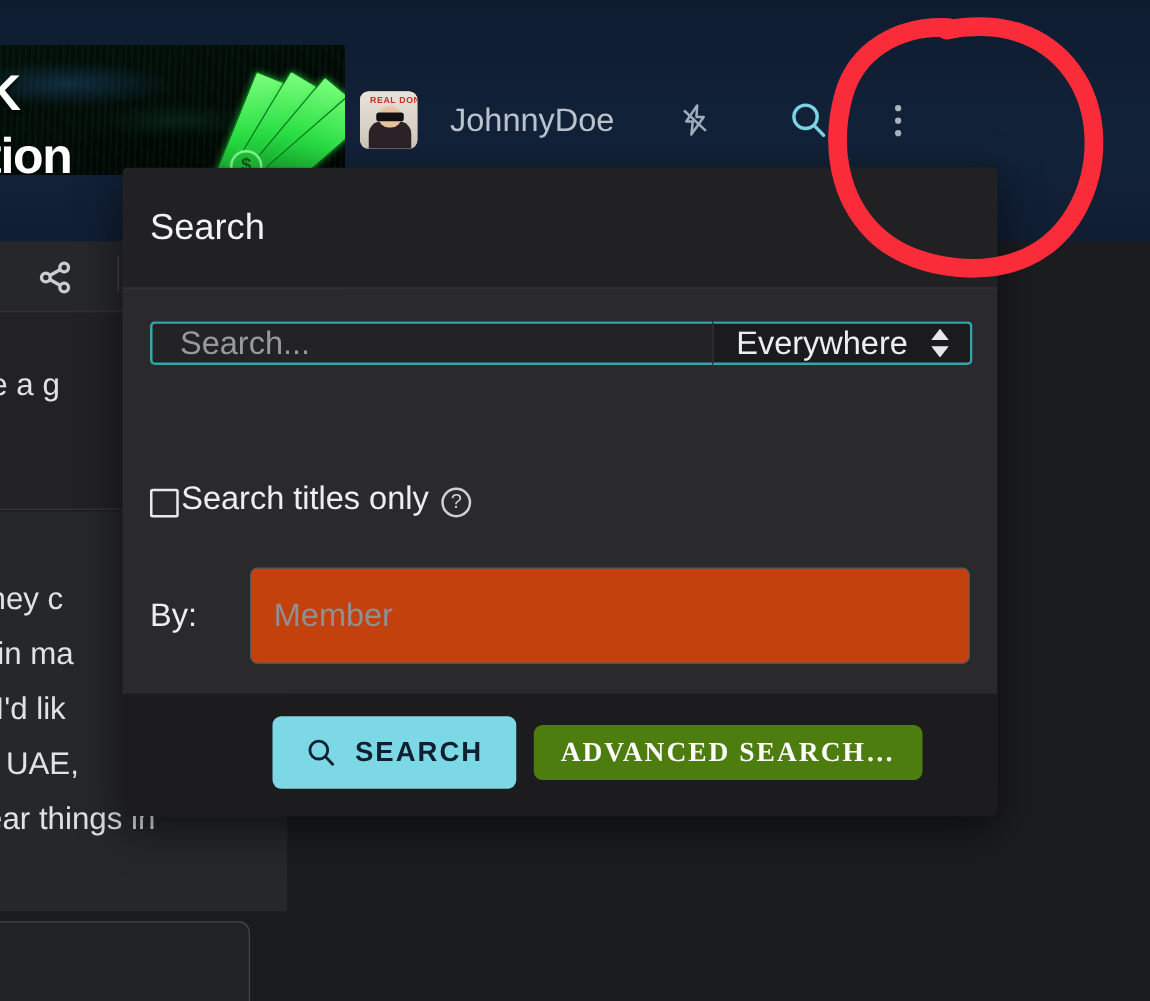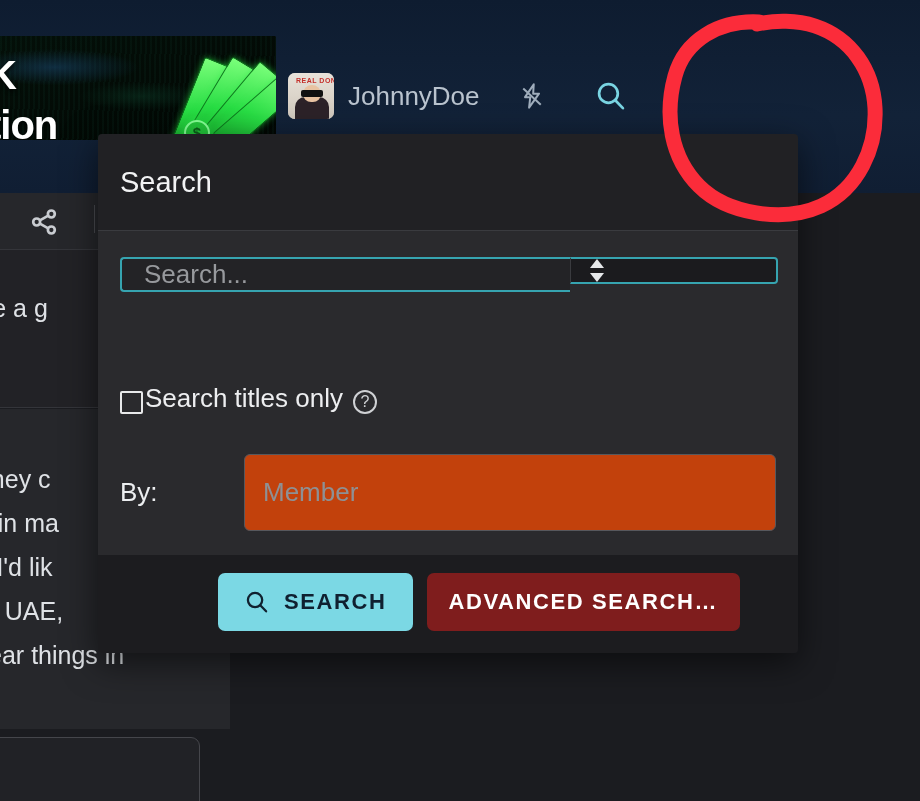--- a/index.html
+++ b/index.html
@@ -95,21 +95,21 @@
     color: #0b5f18; font-weight: bold; font-size: 15px;
   }
 
   
   .nav-right {
     position: absolute;
     left: 288px; top: 62px;
     display: flex;
     align-items: center;
     height: 68px;
-    gap: 0px;
+    gap: 12px;
   }
   .avatar {
     width: 46px; height: 46px;
     border-radius: 7px;
     overflow: hidden;
     position: relative;
     background: #c9c4bd;
     flex: 0 0 auto;
   }
   .avatar-bg {
@@ -318,21 +318,20 @@
     font-size: 16px;
     line-height: 20px;
     text-align: center;
     flex: 0 0 auto;
   }
 
   .row-by {
     display: flex;
     align-items: center;
     margin-top: 40px;
-    gap: 44px;
   }
   .by-label {
     color: #eceef0;
     font-size: 26px;
     width: 62px;
     flex: 0 0 auto;
   }
   .by-input {
     flex: 1 1 auto;
     height: 77px;
@@ -365,32 +364,32 @@
     display: flex;
     align-items: center;
     gap: 14px;
     font-size: 22px;
     font-weight: bold;
     letter-spacing: 1.6px;
     font-family: "Liberation Sans", sans-serif;
     cursor: pointer;
   }
   .btn-advanced {
-    background: #7f1d1d;
+    background: #4d7c0f;
     color: #ffffff;
     border: none;
     border-radius: 7px;
-    height: 58px;
+    height: 44px;
     padding: 0 22px;
     display: flex;
     align-items: center;
     font-size: 22px;
     font-weight: bold;
     letter-spacing: 1.6px;
-    font-family: Liberation Sans, sans-serif;
+    font-family: Liberation Serif, serif;
     cursor: pointer;
     white-space: nowrap;
   }
 
   
   #annotation {
     position: absolute;
     left: 655px; top: 8px;
     width: 230px; height: 215px;
     pointer-events: none;
@@ -488,20 +487,21 @@
 
     <div class="panel-header">
       <div class="panel-title">Search</div>
     </div>
 
     <div class="panel-body">
 
       <div class="row-search">
         <input class="search-input" type="text" placeholder="Search..." style="">
         <div class="search-scope">
+          <span class="search-scope-label">Everywhere</span>
           <span class="spinner-arrows">
             <svg width="16" height="10" viewBox="0 0 16 10">
                 <polygon points="8,0 15,9 1,9" fill="#e6e8ea"></polygon>
               </svg>
             <svg width="16" height="10" viewBox="0 0 16 10">
                 <polygon points="8,10 15,1 1,1" fill="#e6e8ea"></polygon>
               </svg>
           </span>
         </div>
       </div>

